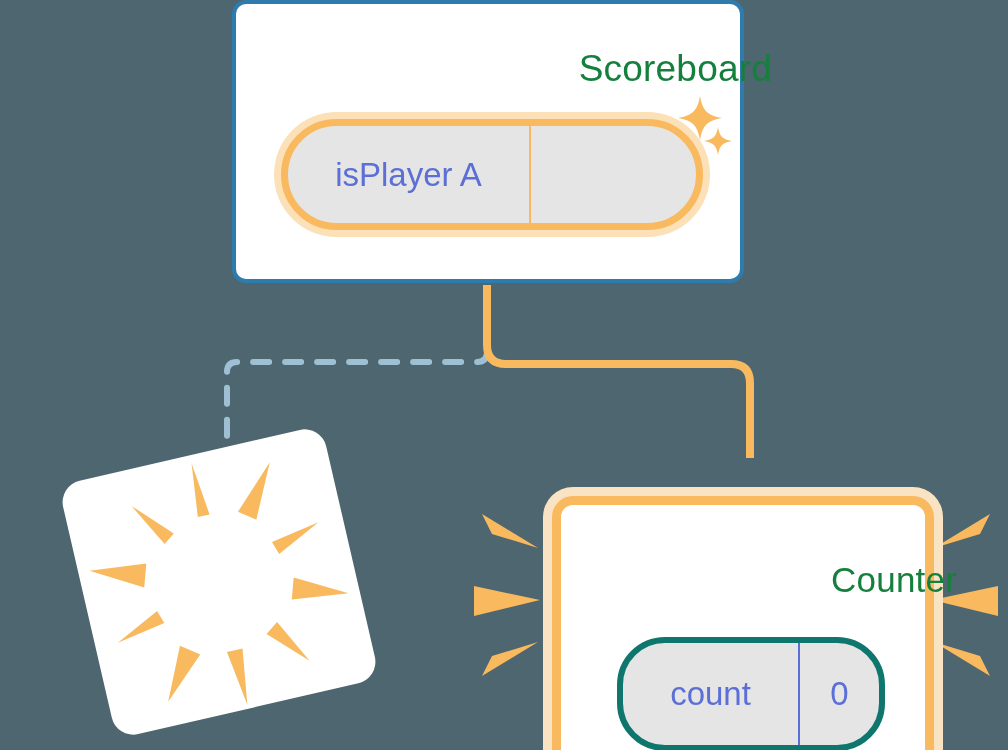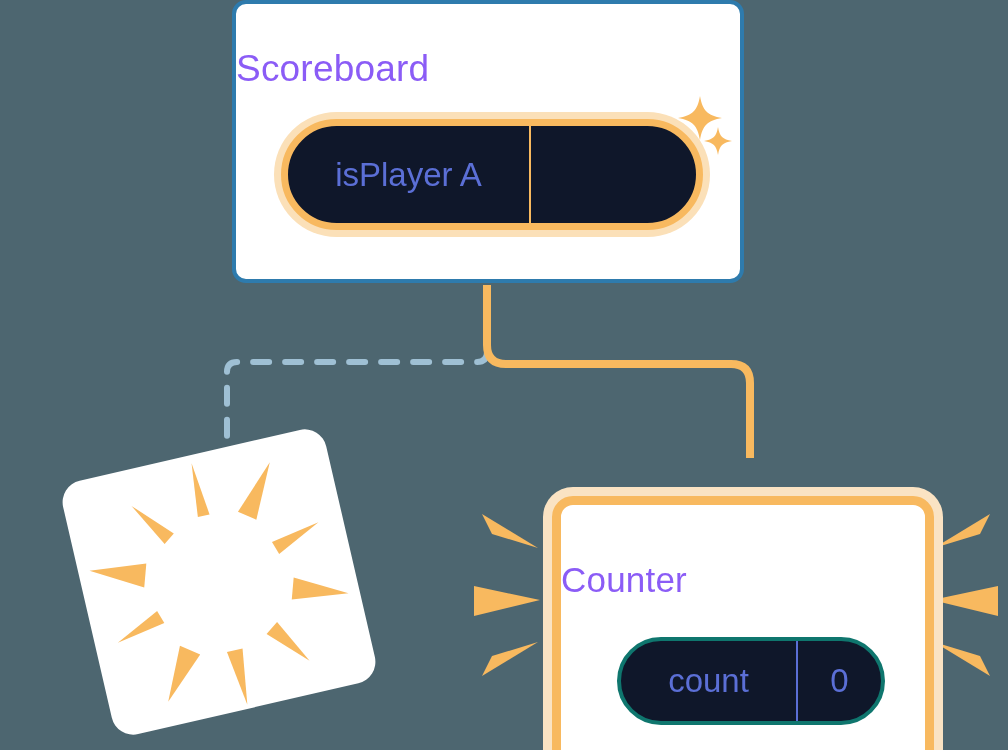--- a/index.html
+++ b/index.html
@@ -68,40 +68,41 @@
     height: 260px;
     border-radius: 22px;
     transform: rotate(-13deg);
     z-index: 2;
     overflow: hidden;
   }
 
   .card-title {
     position: absolute;
     width: 100%;
-    text-align: left;
-    color: #8b5cf6;
+    text-align: right;
+    color: #15803d;
     font-weight: 400;
     letter-spacing: 0.2px;
+    padding-left: 32px;
   }
   #scoreboard-title {
     top: 44px;
     font-size: 37px;
   }
   #counter-title {
     top: 55px;
     font-size: 35px;
   }
 
   
   .pill {
     position: absolute;
     display: flex;
     align-items: stretch;
-    background: #0f172a;
+    background: #e5e5e5;
     box-sizing: border-box;
   }
   .pill-key, .pill-val {
     display: flex;
     align-items: center;
     justify-content: center;
     color: #5b6fd6;
     box-sizing: border-box;
     white-space: nowrap;
   }
@@ -126,22 +127,22 @@
     flex: 1;
     font-size: 34px;
     font-weight: 700;
   }
 
   
   #counter-pill {
     left: 56px;
     top: 132px;
     width: 268px;
-    height: 88px;
-    border: 4px solid #0f766e;
+    height: 114px;
+    border: 6px solid #0f766e;
     border-radius: 48px;
   }
   #counter-pill .pill-key {
     flex: 0 0 177px;
     font-size: 33px;
     border-right: 2px solid #5b6fd6;
   }
   #counter-pill .pill-val {
     flex: 1;
     font-size: 33px;

